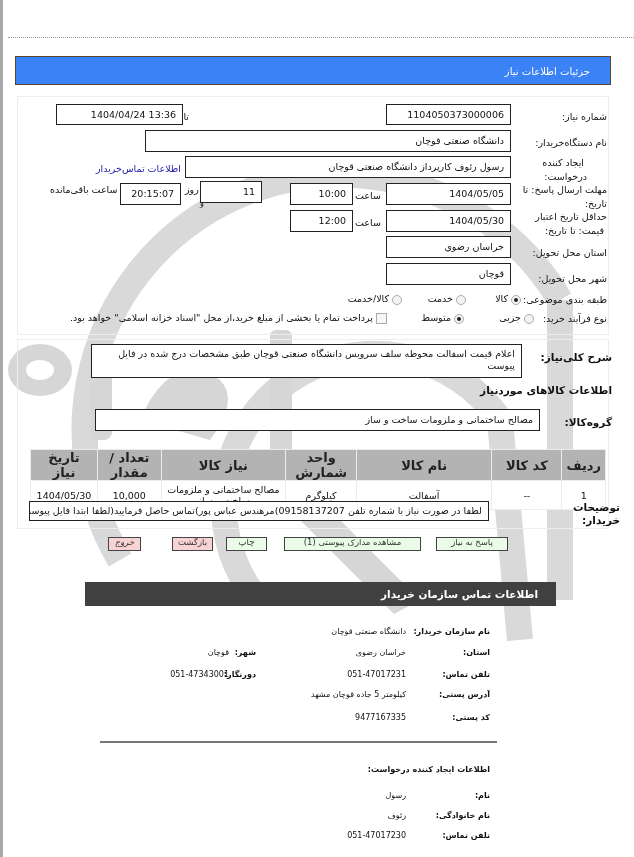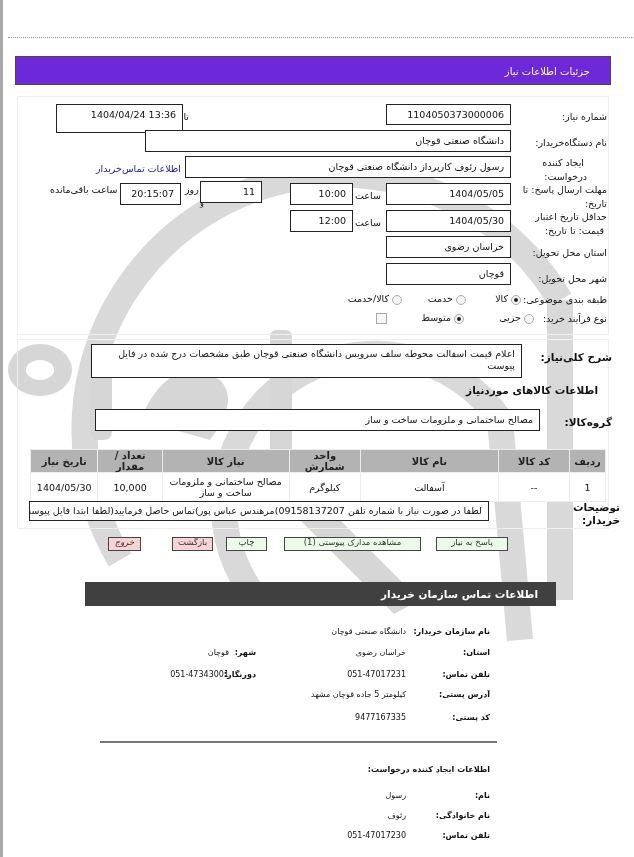--- a/index.html
+++ b/index.html
@@ -9,21 +9,21 @@
     font-family:"DejaVu Sans", sans-serif; font-size:9.5px; color:#111;
     direction:rtl;
   }
   .left-edge { position:absolute; left:0; top:0; width:3px; height:857px; background:#a9a9a9; }
   .dotted-sep { position:absolute; left:8px; right:0; top:37px; border-top:1px dotted #999; }
 
   
   .watermark { position:absolute; left:0; top:0; width:634px; height:857px; pointer-events:none; z-index:0; }
 
   .panel-head {
-    position:absolute; background:#6d28d9; color:#fff; border:1px solid #5b4427;
+    position:absolute; background:#3b82f6; color:#fff; border:1px solid #5b4427;
     box-sizing:border-box; z-index:2;
   }
   .ph1 { left:15px; top:56px; width:596px; height:29px; }
   .ph1 span { position:absolute; right:20px; top:9px; font-size:10px; }
   .ph2 { left:85px; top:582px; width:471px; height:24px; border:none; background:#404040; }
   .ph2 span { position:absolute; right:18px; top:6px; font-size:10.5px; font-weight:bold; }
 
   .form-box { position:absolute; left:17px; top:96px; width:592px; height:239px; border:1px solid #eee; box-sizing:border-box; z-index:1; }
   .form-box2 { position:absolute; left:17px; top:339px; width:592px; height:190px; border:1px solid #eee; box-sizing:border-box; z-index:1; }
 
@@ -38,21 +38,21 @@
   .radio {
     display:inline-block; width:8px; height:8px; border-radius:50%;
     border:1px solid #aaa; background:#f4f4f4; vertical-align:middle; position:relative;
   }
   .radio.on::after { content:""; position:absolute; left:2px; top:2px; width:4px; height:4px; border-radius:50%; background:#222; }
   .checkbox { display:inline-block; width:9px; height:9px; border:1px solid #aaa; background:#f7f7f7; vertical-align:middle; }
 
   .bold-lbl { font-weight:bold; font-size:10.5px; }
 
   table.items { position:absolute; left:30px; top:449px; width:576px; border-collapse:separate; border-spacing:1px; z-index:3; background:#ececec; }
-  table.items th { background:#b3b3b3; font-size:10px; font-weight:bold; height:17px; color:#222; padding:0 4px; }
+  table.items th { background:#b3b3b3; font-size:13px; font-weight:bold; height:17px; color:#222; padding:0 4px; }
   table.items td { background:#fff; font-size:9.5px; text-align:center; height:28px; padding:0 4px; vertical-align:middle; }
 
   .btn {
     position:absolute; z-index:3; height:14px; box-sizing:border-box; border:1px solid #444;
     font-size:8.5px; text-align:center; line-height:9px; color:#333;
   }
   .btn.green { background:#eafce8; }
   .btn.pink { background:#f8d3d3; }
 
   .hr { position:absolute; left:100px; top:741px; width:397px; border-top:2px solid #777; z-index:3; }
@@ -85,21 +85,21 @@
 <div class="panel-head ph1">
   <span>جزئیات اطلاعات نیاز</span>
 </div>
 
 <div class="form-box"></div>
 <div class="form-box2"></div>
 
 <span class="abs lbl" style="right:27px; top:111px;">شماره نیاز:</span>
 <div class="field ltr" style="left:386px; top:104px; width:125px; height:21px;">1104050373000006</div>
 <span class="abs lbl" style="right:445px; top:111px;">تاریخ و ساعت اعلان عمومی:</span>
-<div class="field ltr" style="left:56px; top:104px; width:127px; height:29px;">1404/04/24 13:36</div>
+<div class="field ltr" style="left:56px; top:104px; width:127px; height:21px;">1404/04/24 13:36</div>
 
 <span class="abs lbl" style="right:27px; top:137px;">نام دستگاه‌خریدار:</span>
 <div class="field" style="left:145px; top:130px; width:366px; height:22px;">دانشگاه  صنعتی قوچان</div>
 
 <span class="abs lbl" style="right:50px; top:157px;">ایجاد کننده</span>
 <span class="abs lbl" style="right:47px; top:171px;">درخواست:</span>
 <div class="field" style="left:185px; top:156px; width:326px; height:22px;">رسول  رئوف  کارپرداز  دانشگاه  صنعتی  قوچان</div>
 <a class="abs lbl link" style="left:96px; top:163px;">اطلاعات تماس‌خریدار</a>
 
 <span class="abs lbl" style="right:27px; top:184px;">مهلت ارسال پاسخ: تا</span>
@@ -143,26 +143,27 @@
 <span class="abs lbl" style="right:100px; top:312px;">
   <span class="radio"></span>
   <span>جزیی</span>
 </span>
 <span class="abs lbl" style="right:170px; top:312px;">
   <span class="radio on"></span>
   <span>متوسط</span>
 </span>
 <span class="abs lbl" style="right:247px; top:312px;">
   <span class="checkbox"></span>
+  <span>پرداخت تمام یا بخشی از مبلغ خرید،از محل "اسناد خزانه اسلامی" خواهد بود.</span>
 </span>
 
 <span class="abs bold-lbl" style="right:22px; top:351px;">شرح کلی‌نیاز:</span>
 <div class="field" style="left:91px; top:344px; width:431px; height:34px; white-space:normal; line-height:12px; padding-top:3px;">اعلام قیمت اسفالت محوطه سلف سرویس دانشگاه  صنعتی قوچان طبق  مشخصات درج شده در فایل پیوست</div>
 
-<span class="abs bold-lbl" style="right:36px; top:384px;">اطلاعات کالاهای موردنیاز</span>
+<span class="abs bold-lbl" style="right:22px; top:384px;">اطلاعات کالاهای موردنیاز</span>
 <span class="abs bold-lbl" style="right:22px; top:416px;">گروه‌کالا:</span>
 <div class="field" style="left:95px; top:409px; width:445px; height:22px;">مصالح  ساختمانی و ملزومات ساخت و ساز</div>
 
 <table class="items">
   <thead>
     <tr>
       <th style="width:18px;">ردیف</th>
       <th style="width:62px;">کد کالا</th>
       <th style="width:128px;">نام کالا</th>
       <th style="width:62px;">واحد شمارش</th>

